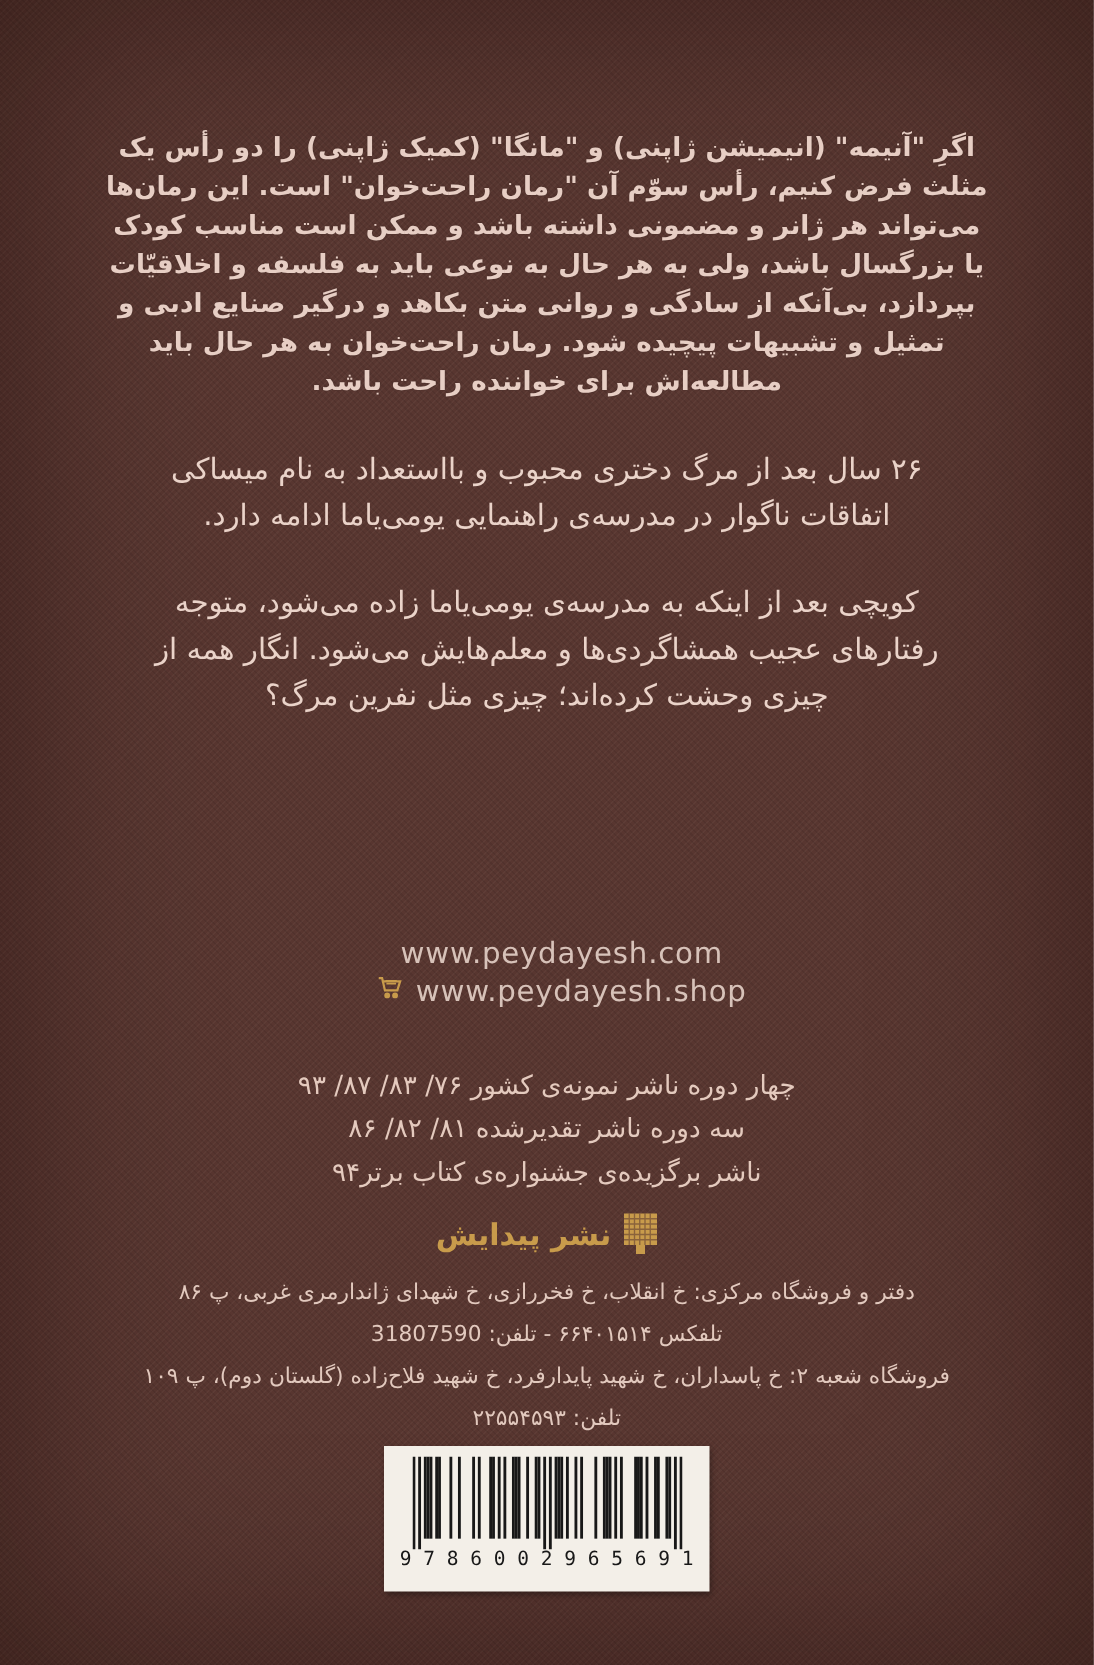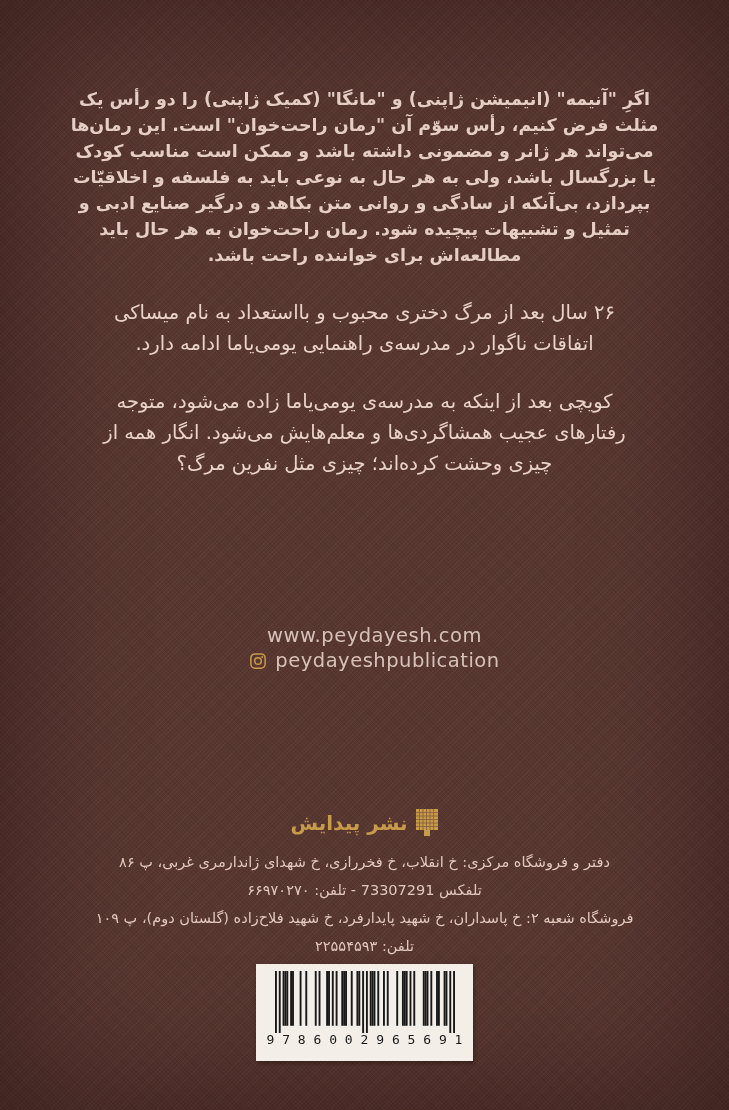--- a/index.html
+++ b/index.html
@@ -28,21 +28,21 @@
   .syn{
     color:#ead3c9;
     font-size:19.5px;line-height:31px;font-weight:normal;
     padding:0 44px;
   }
   .syn1{top:297px;}
   .syn2{top:386px;}
 
   .links{top:624px;display:flex;flex-direction:column;align-items:center;gap:2px;}
   .link-row{
-    display:flex;align-items:center;justify-content:center;gap:8px;
+    display:flex;justify-content:center;gap:8px;
     color:#d7c2b9;font-size:19.5px;line-height:23px;
     letter-spacing:0.5px;direction:ltr;margin-left:20px;
   }
   .link-icon{width:18px;height:18px;flex:0 0 auto;display:inline-flex;}
   .link-icon svg{width:100%;height:100%;}
   .awards{
     top:710px;
     color:#e4cabe;
     font-size:17.5px;line-height:29px;
   }
@@ -96,46 +96,50 @@
 رفتارهای عجیب همشاگردی‌ها و معلم‌هایش می‌شود. انگار همه از
 چیزی وحشت کرده‌اند؛ چیزی مثل نفرین مرگ؟</div>
 
   <div class="abs links">
     <div class="link-row">
       <span>www.peydayesh.com</span>
     </div>
     <div class="link-row">
       <span class="link-icon">
         <svg viewBox="0 0 24 24" fill="none" stroke="#c89b4b" stroke-width="2">
-          <rect x="2.5" y="2.5" width="19" height="19" rx="5.5"></rect>
-          <circle cx="12" cy="12" r="4.4"></circle>
-          <circle cx="17.6" cy="6.6" r="1.3" fill="#c89b4b" stroke="none"></circle>
+          <path d="M2 4h3l2.5 11h11l2.5-8H6"></path>
+          <circle cx="9.5" cy="19.5" r="1.6" fill="#c89b4b"></circle>
+          <circle cx="16.5" cy="19.5" r="1.6" fill="#c89b4b"></circle>
+          <path d="M8 6.5h10M8.8 9h8.6" stroke-width="1.4"></path>
         </svg>
       </span>
-      <span>peydayeshpublication</span>
+      <span>www.peydayesh.shop</span>
     </div>
   </div>
 
+  <div class="abs fa awards">چهار دوره ناشر نمونه‌ی کشور ۷۶/ ۸۳/ ۸۷/ ۹۳
+سه دوره ناشر تقدیرشده ۸۱/ ۸۲/ ۸۶
+ناشر برگزیده‌ی جشنواره‌ی کتاب برتر۹۴</div>
 
   <div class="abs pubrow">
     <span class="publogo">
       <svg viewBox="0 0 24 30">
         <rect x="1" y="1" width="22" height="21" fill="#c89b4b"></rect>
         <g stroke="#583630" stroke-width="0.9" opacity="0.55">
           <path d="M1 4.5h22M1 8h22M1 11.5h22M1 15h22M1 18.5h22"></path>
           <path d="M4.5 1v21M8 1v21M11.5 1v21M15 1v21M18.5 1v21"></path>
         </g>
         <rect x="9" y="22" width="6" height="6" fill="#c89b4b"></rect>
       </svg>
     </span>
     <span class="pubname">نشر پیدایش</span>
   </div>
 
   <div class="abs fa address">دفتر و فروشگاه مرکزی: خ انقلاب، خ فخررازی، خ شهدای ژاندارمری غربی، پ ۸۶
-تلفکس 73307291 - تلفن: ۶۶۹۷۰۲۷۰
+تلفکس ۶۶۴۰۱۵۱۴ - تلفن: 31807590
 فروشگاه شعبه ۲: خ پاسداران، خ شهید پایدارفرد، خ شهید فلاح‌زاده (گلستان دوم)، پ ۱۰۹
 تلفن: ۲۲۵۵۴۵۹۳</div>
 
   <div class="barcode-box">
     <svg id="barcode-svg" class="barcode-bars" viewBox="0 0 95 60" preserveAspectRatio="none">
         <rect x="0" y="0" width="1" height="60" fill="#181818"></rect>
         <rect x="2" y="0" width="1" height="60" fill="#181818"></rect>
         <rect x="4" y="0" width="1" height="53" fill="#181818"></rect>
         <rect x="5" y="0" width="1" height="53" fill="#181818"></rect>
         <rect x="6" y="0" width="1" height="53" fill="#181818"></rect>

